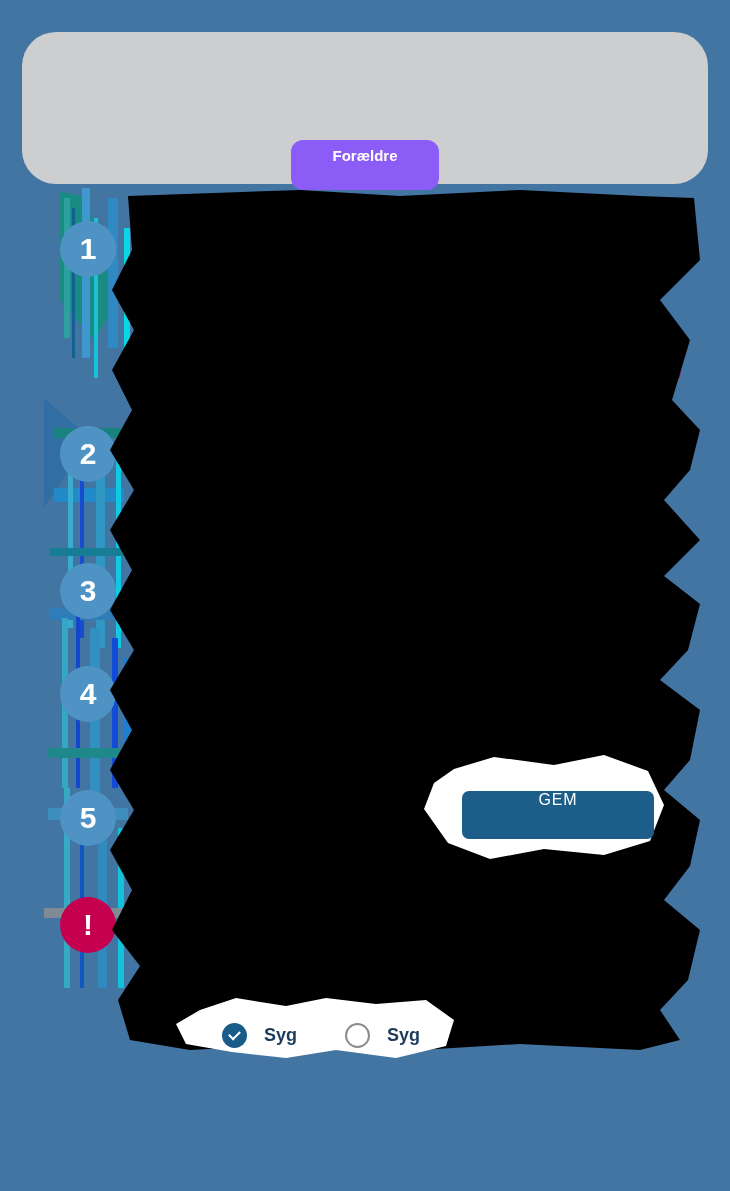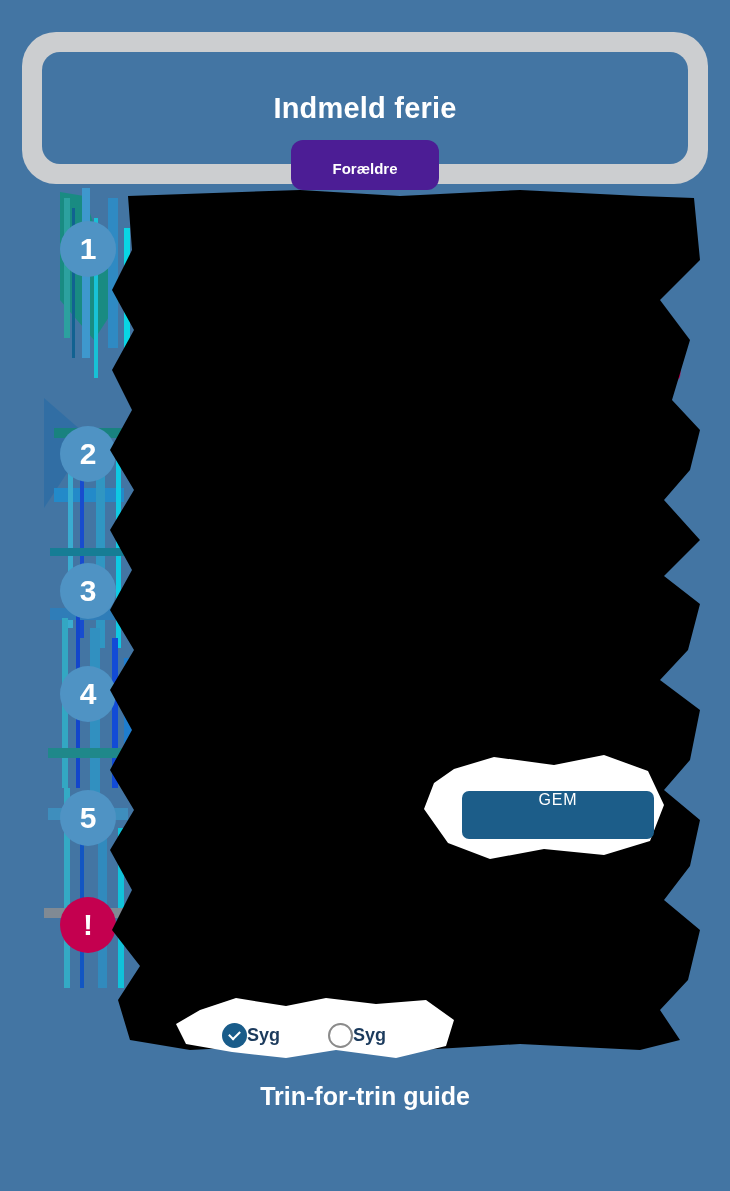--- a/index.html
+++ b/index.html
@@ -46,24 +46,24 @@
     letter-spacing: 0.2px;
   }
 
   
   .audience-tab {
     position: absolute;
     left: 291px;
     top: 140px;
     width: 148px;
     height: 50px;
-    background: #4c1d95;
+    background: #8b5cf6;
     border-radius: 12px;
     display: flex;
-    align-items: center;
+    align-items: flex-start;
     justify-content: center;
     padding-top: 7px;
     box-sizing: border-box;
   }
   .audience-tab span {
     color: #ffffff;
     font-size: 15px;
     font-weight: bold;
   }
 
@@ -158,21 +158,21 @@
     top: 1018px;
     width: 200px;
     height: 34px;
     display: flex;
     align-items: center;
     gap: 48px;
   }
   .radio-item {
     display: flex;
     align-items: center;
-    gap: 0;
+    gap: 17px;
   }
   .radio-dot {
     width: 25px;
     height: 25px;
     border-radius: 50%;
     box-sizing: border-box;
     display: flex;
     align-items: center;
     justify-content: center;
   }
@@ -227,23 +227,20 @@
     font-weight: bold;
     letter-spacing: -0.5px;
   }
 </style>
 </head>
 <body>
 
 <div id="stage">
 
   <div class="header-frame"></div>
-  <div class="header-box">
-    <div class="header-title">Indmeld ferie</div>
-  </div>
 
   <div class="audience-tab">
     <span>Forældre</span>
   </div>
 
   <svg class="streaks" style="left:24px; top:188px;" width="140" height="830" viewBox="0 0 140 830">
     <g opacity="0.95">
       <polygon points="36,192 60,196 96,300 70,340 36,300" fill="#12907e" transform="translate(0,-188)"></polygon>
       <rect x="40" y="10" width="6" height="140" fill="#2aa9a0"></rect>
       <rect x="48" y="20" width="3" height="150" fill="#0a5f8f"></rect>
@@ -335,15 +332,14 @@
     <div class="radio-item">
       <div class="radio-dot checked"></div>
       <div class="radio-label">Syg</div>
     </div>
     <div class="radio-item">
       <div class="radio-dot unchecked"></div>
       <div class="radio-label">Syg</div>
     </div>
   </div>
 
-  <div class="footer-caption">Trin-for-trin guide</div>
 
 </div>
 
 </body></html>

